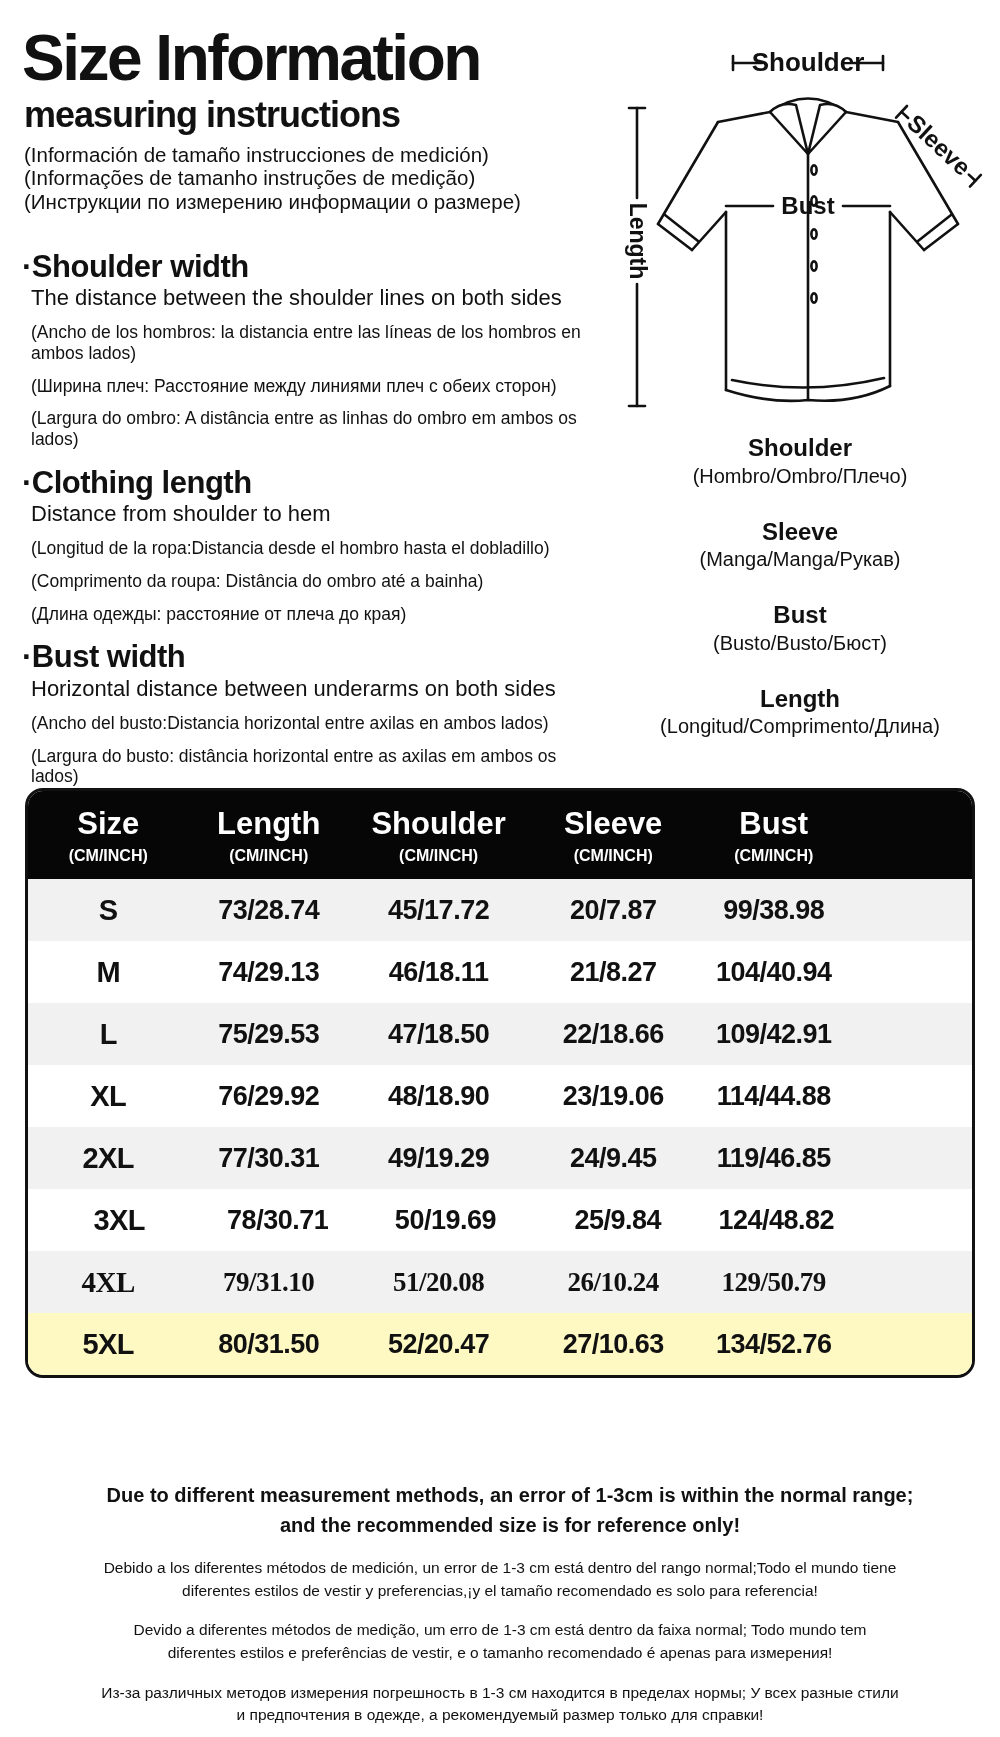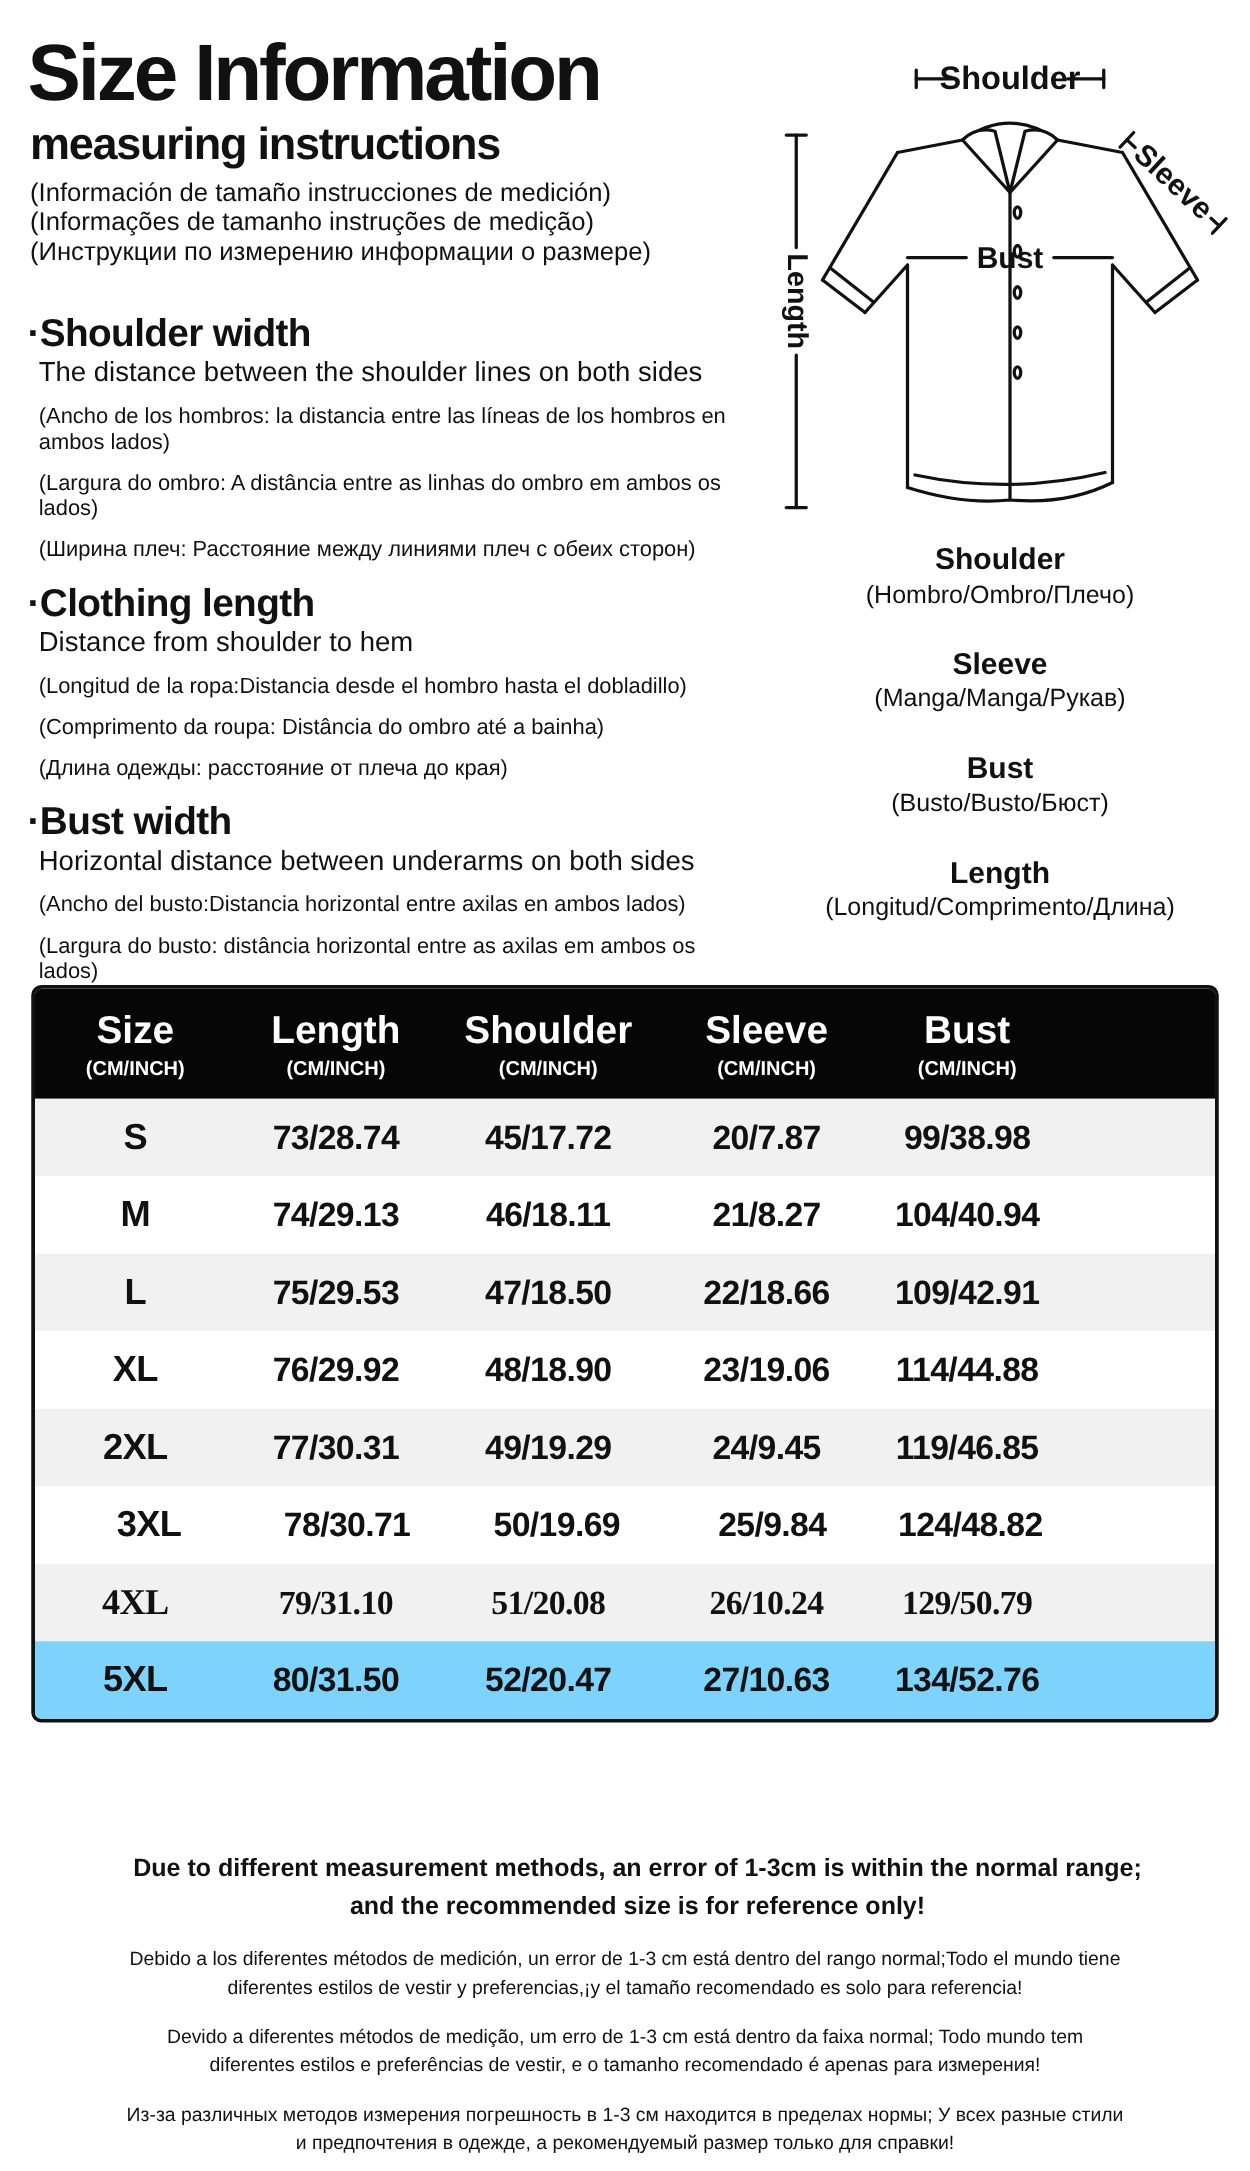--- a/index.html
+++ b/index.html
@@ -22,21 +22,21 @@
   
   .right-col { position:absolute; left:610px; top:38px; width:380px; }
   .shirt { display:block; width:380px; height:380px; }
   .legend { text-align:center; margin-top:16px; }
   .legend-item { margin-bottom:30px; }
   .legend-name { font-size:24px; font-weight:bold; line-height:1.15; }
   .legend-trans { font-size:20px; line-height:1.15; margin-top:3px; }
   
   .size-table {
     position:absolute; left:25px; top:788px; width:950px;
-    border:3px solid #111; border-radius:8px; overflow:hidden; background:#fff;
+    border:3px solid #111; border-radius:18px; overflow:hidden; background:#fff;
     box-sizing:border-box;
   }
   .thead { display:grid; grid-template-columns:17% 17% 19% 18% 16%; padding:15px 0 14px 0; }
   .th { text-align:center; }
   .th-name { font-size:31px; font-weight:bold; }
   .th-unit { font-size:16px; font-weight:bold; margin-top:5px; }
   .trow { display:grid; grid-template-columns:17% 17% 19% 18% 16%; height:62px; align-items:center; }
   .td { text-align:center; font-size:27px; font-weight:bold; letter-spacing:-0.5px; }
   .td-size { font-size:29px; }
   
@@ -51,22 +51,22 @@
   <h1 class="title">Size Information</h1>
   <div class="subtitle">measuring instructions</div>
   <div class="header-trans">(Información de tamaño instrucciones de medición)</div>
   <div class="header-trans">(Informações de tamanho instruções de medição)</div>
   <div class="header-trans">(Инструкции по измерению информации о размере)</div>
 
   <div class="section">
     <div class="section-title"><span class="bullet">·</span><span>Shoulder width</span></div>
     <div class="section-desc">The distance between the shoulder lines on both sides</div>
     <div class="section-trans">(Ancho de los hombros: la distancia entre las líneas de los hombros en ambos lados)</div>
+    <div class="section-trans">(Ширина плеч: Расстояние между линиями плеч с обеих сторон)</div>
     <div class="section-trans">(Largura do ombro: A distância entre as linhas do ombro em ambos os lados)</div>
-    <div class="section-trans">(Ширина плеч: Расстояние между линиями плеч с обеих сторон)</div>
   </div>
 
   <div class="section">
     <div class="section-title"><span class="bullet">·</span><span>Clothing length</span></div>
     <div class="section-desc">Distance from shoulder to hem</div>
     <div class="section-trans">(Longitud de la ropa:Distancia desde el hombro hasta el dobladillo)</div>
     <div class="section-trans">(Comprimento da roupa: Distância do ombro até a bainha)</div>
     <div class="section-trans">(Длина одежды: расстояние от плеча до края)</div>
   </div>
 
@@ -229,21 +229,21 @@
     <div class="td">25/9.84</div>
     <div class="td">124/48.82</div>
   </div>
   <div class="trow" style="background:#f1f1f1;font-family:Liberation Serif, serif;">
     <div class="td td-size">4XL</div>
     <div class="td">79/31.10</div>
     <div class="td">51/20.08</div>
     <div class="td">26/10.24</div>
     <div class="td">129/50.79</div>
   </div>
-  <div class="trow" style="background:#7dd3fc;">
+  <div class="trow" style="background:#fef9c3;">
     <div class="td td-size">5XL</div>
     <div class="td">80/31.50</div>
     <div class="td">52/20.47</div>
     <div class="td">27/10.63</div>
     <div class="td">134/52.76</div>
   </div>
 </div>
 
 <div class="footer">
   <div class="footer-en">

